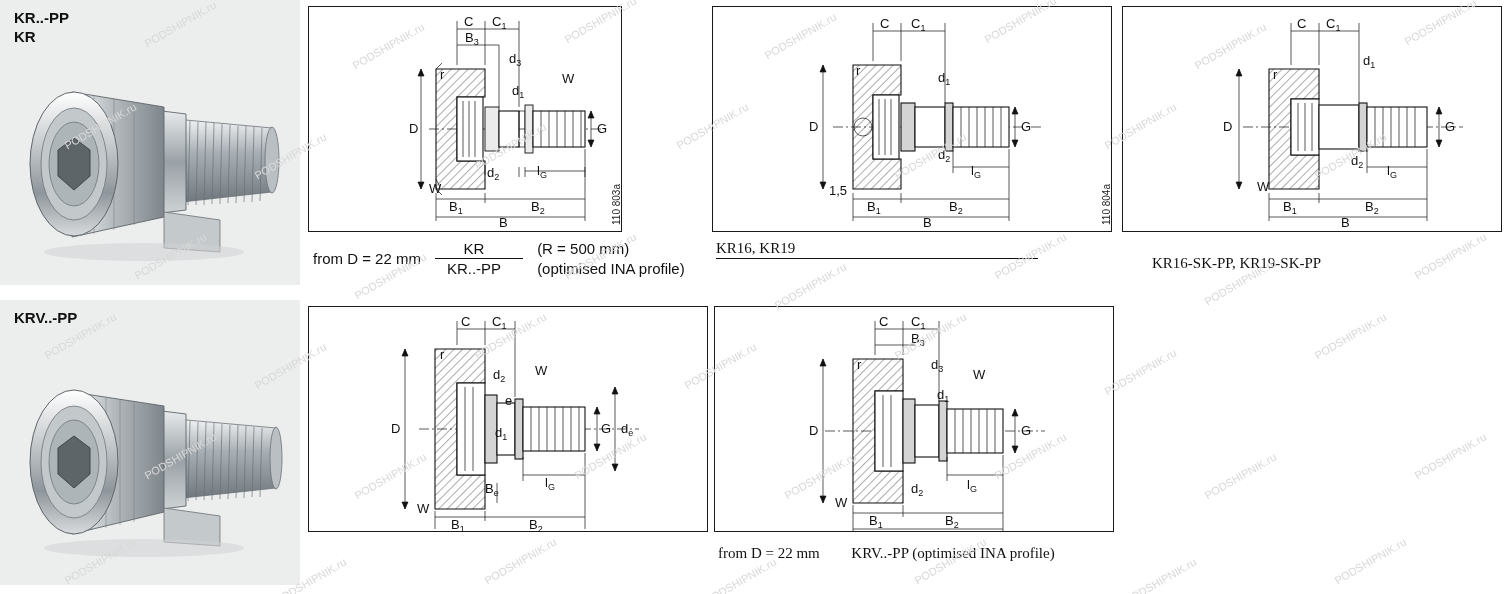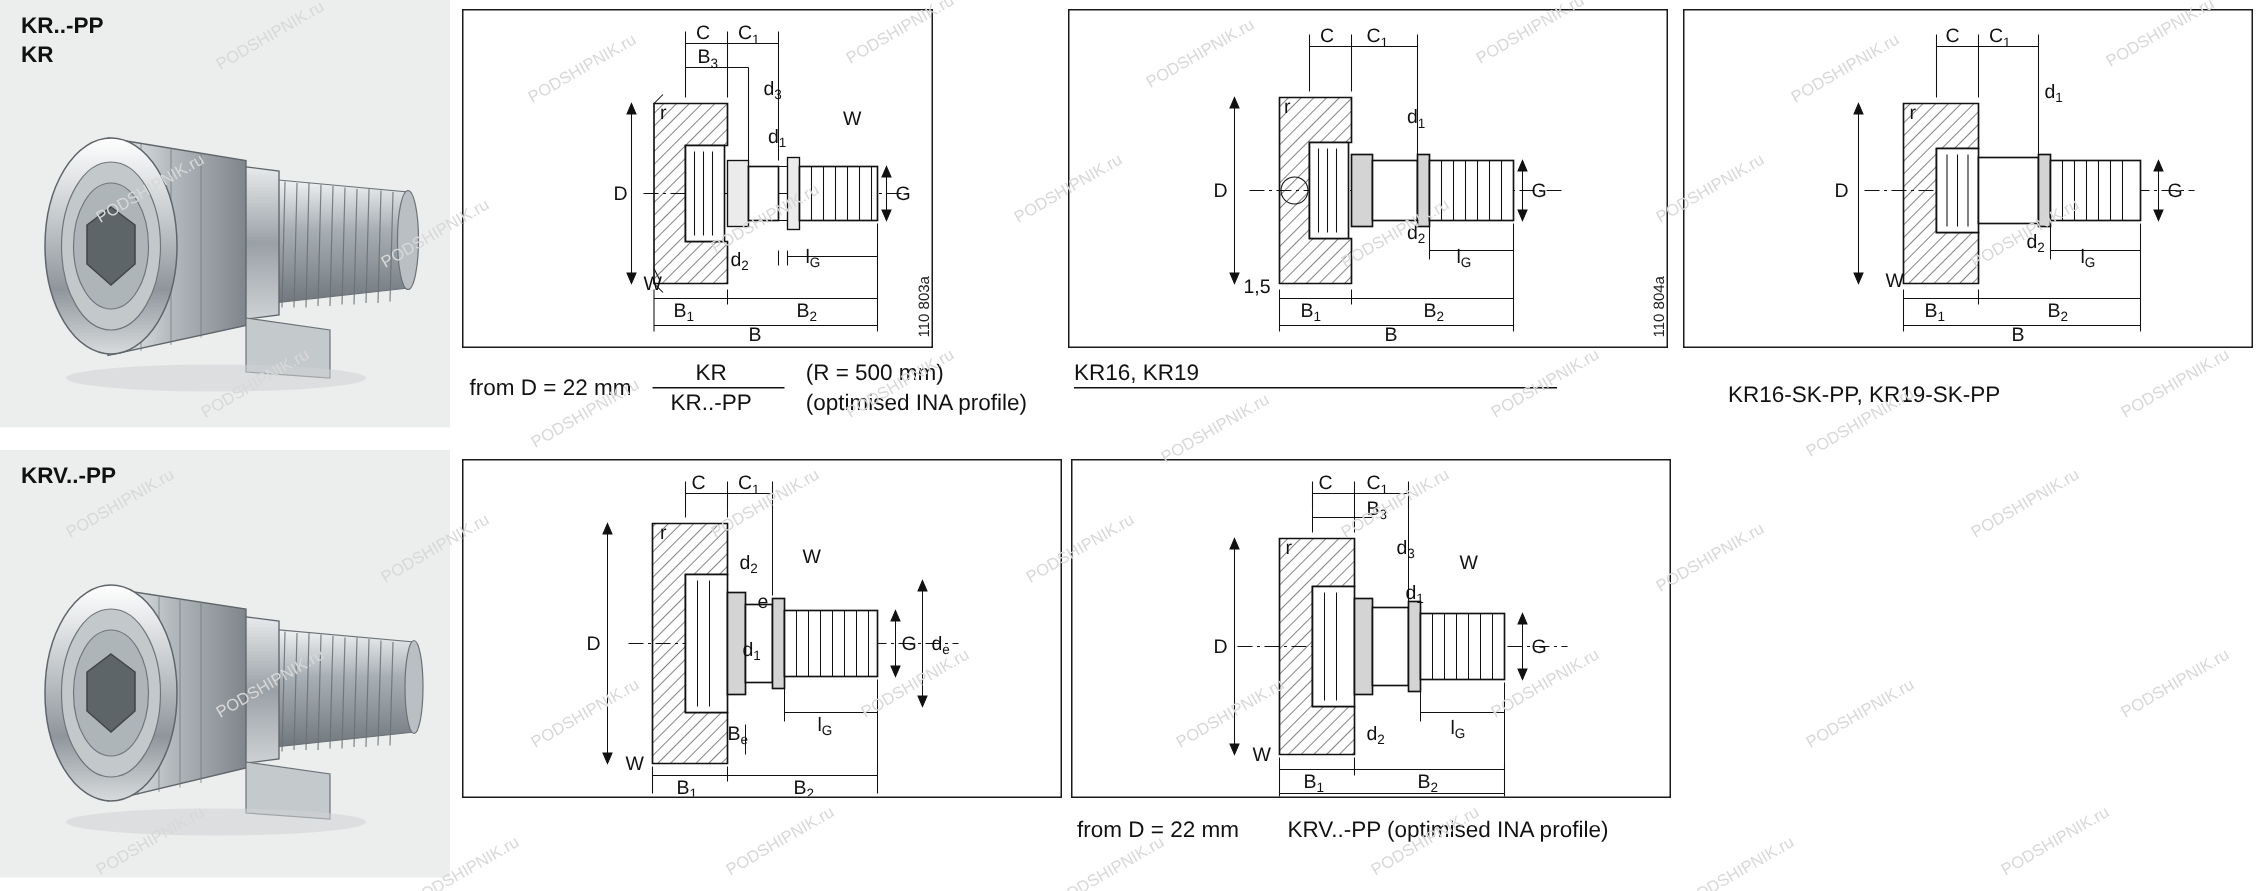--- a/index.html
+++ b/index.html
@@ -23,21 +23,21 @@
     font-weight:bold;font-size:15px;line-height:19px;
     padding:8px 0 0 14px;
   }
 
   
   .render{position:absolute;}
   .render svg{display:block;}
 
   
   .caption{position:absolute;font-size:15px;color:#111;white-space:nowrap;}
-  .cap-line{position:absolute;font-size:15px;white-space:nowrap;}
+  .cap-line{position:absolute;font-size:15px;white-space:nowrap;font-family:Liberation Serif, serif;}
   .ul{border-bottom:1px solid #111;display:inline-block;padding-bottom:1px;}
 
   
   .code{
     position:absolute;font-size:10px;color:#222;
     transform:rotate(-90deg);transform-origin:left top;white-space:nowrap;
   }
 
   
   .wm{

